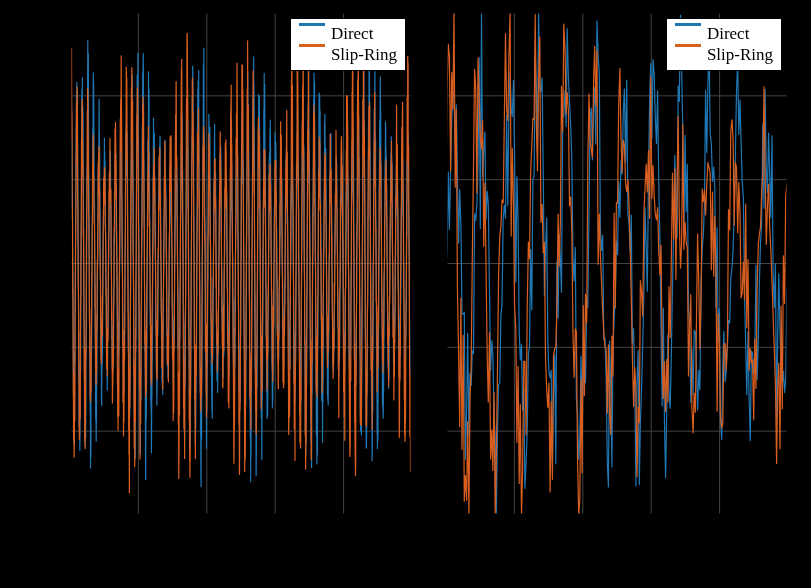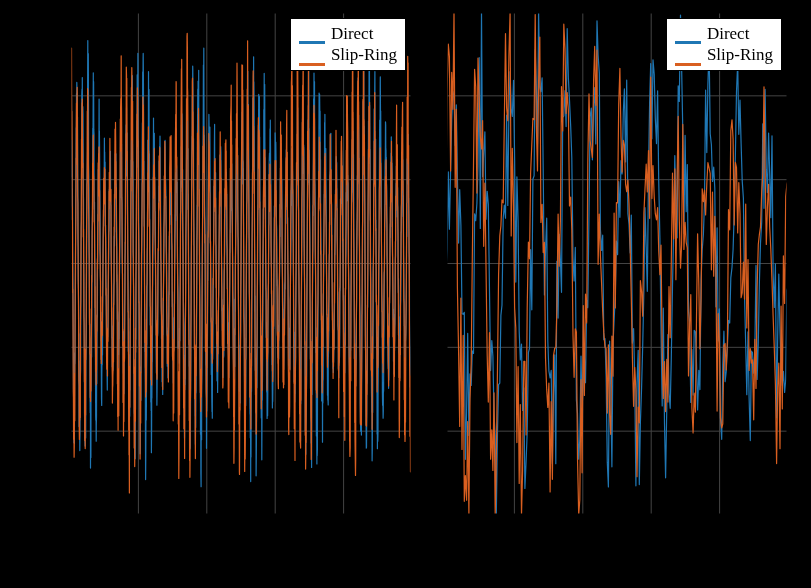--- a/index.html
+++ b/index.html
@@ -2,21 +2,21 @@
 <html><head>
 <meta charset="utf-8">
 <style>
   html,body{margin:0;padding:0;background:#000;width:811px;height:588px;overflow:hidden;font-family:"Times New Roman",serif}
   .figure{position:absolute;inset:0}
   .panel{position:absolute;background:transparent}
   .plot-area{position:absolute;inset:0}
   .grid line{stroke:#444;stroke-width:1}
   .axis-box{fill:none;stroke:#000;stroke-width:2}
   .legend{position:absolute;background:#fff;border:1px solid #000;padding:4px 8px;font-size:17px;line-height:1.25}
-  .legend-row{display:flex;align-items:flex-end;gap:6px}
+  .legend-row{display:flex;align-items:flex-start;gap:6px}
   .legend-swatch{width:26px;height:3px}
   .series{fill:none;stroke-width:1.2;stroke-linejoin:round;stroke-linecap:round}
 </style>
 </head>
 <body>
 
 <div class="figure">
 
   <div class="panel" style="left:70px;top:12px;width:342px;height:503px">
     <svg class="plot-area" width="342" height="503" id="svg-left">

